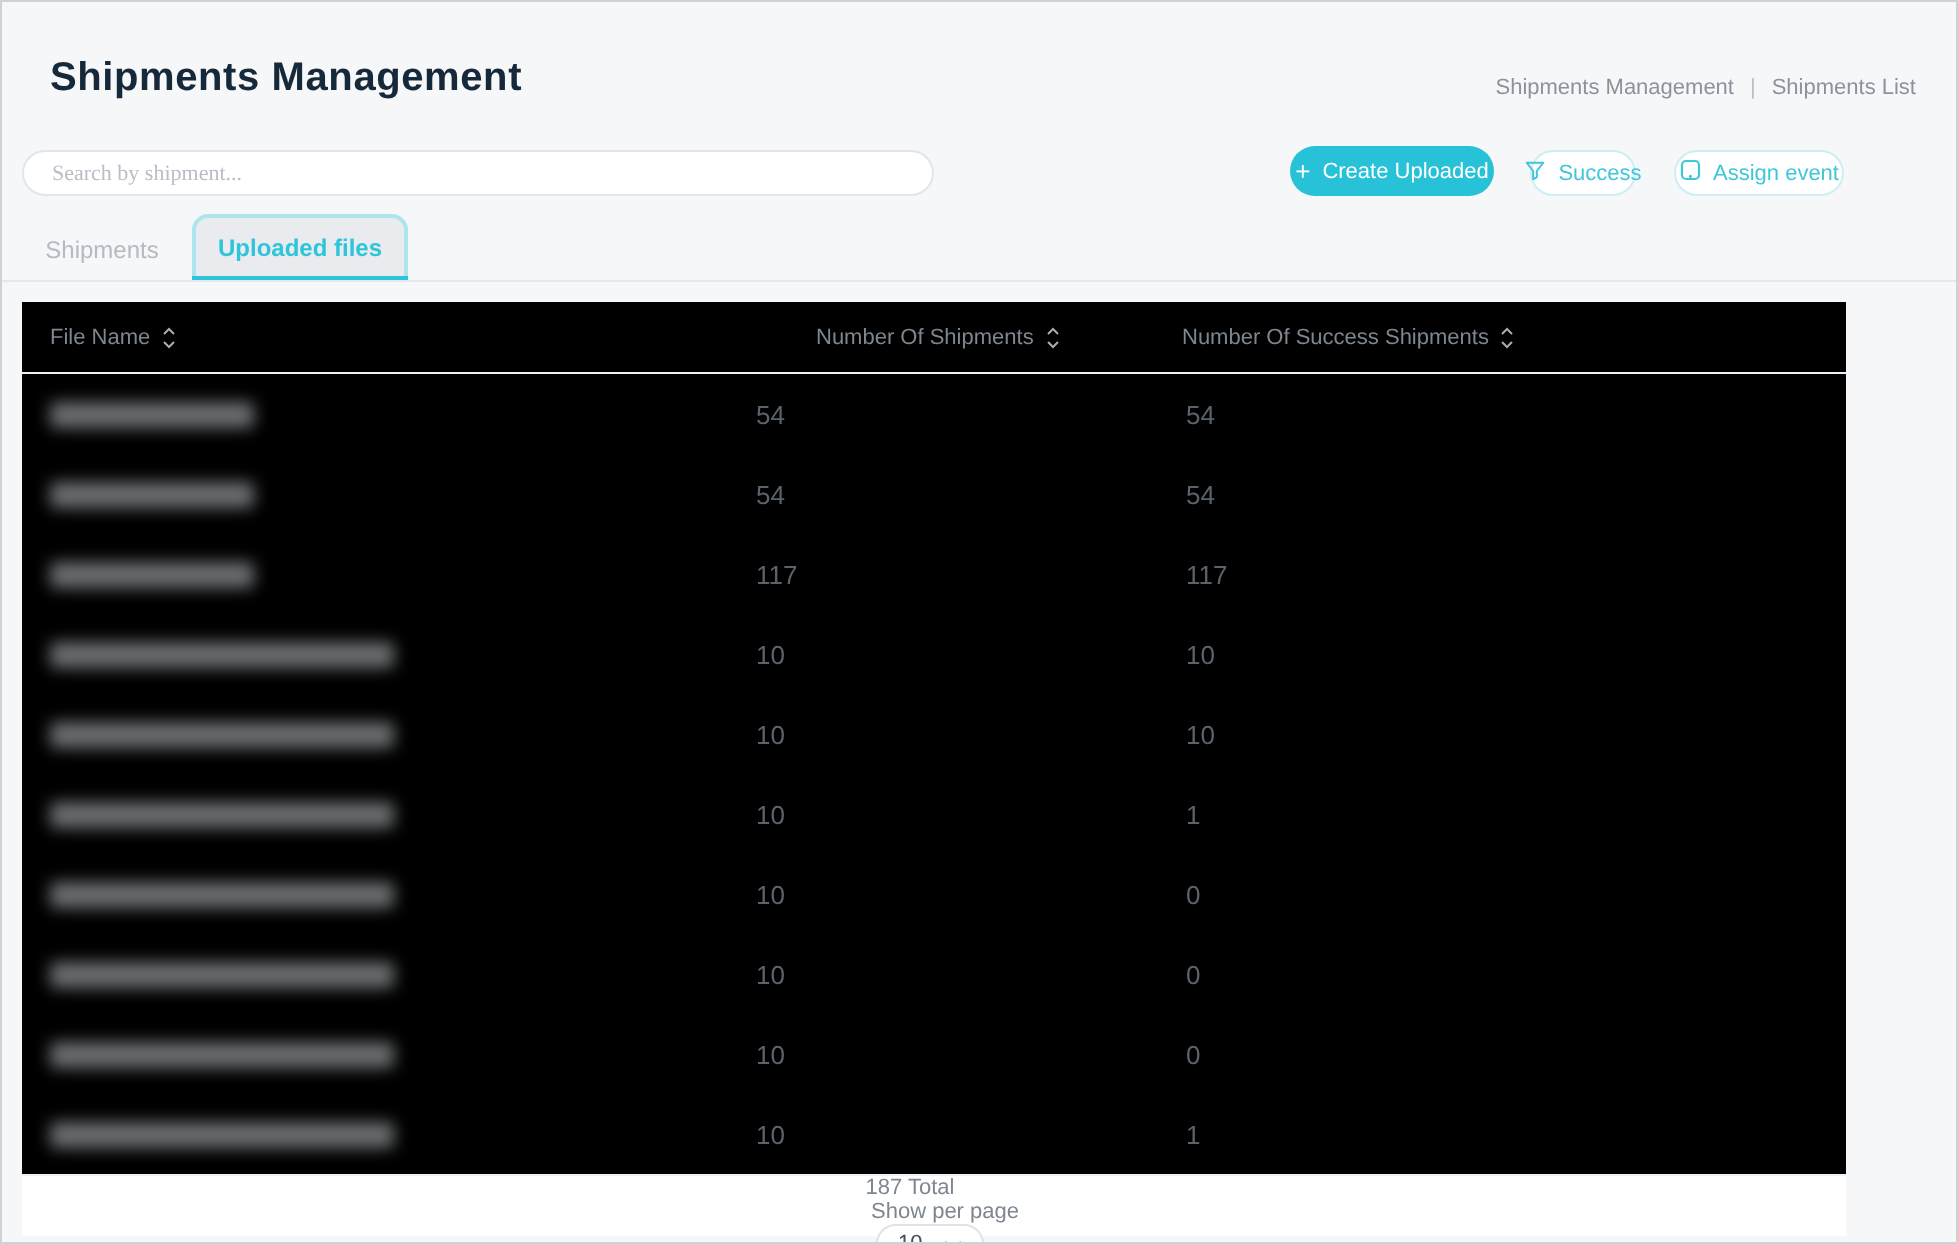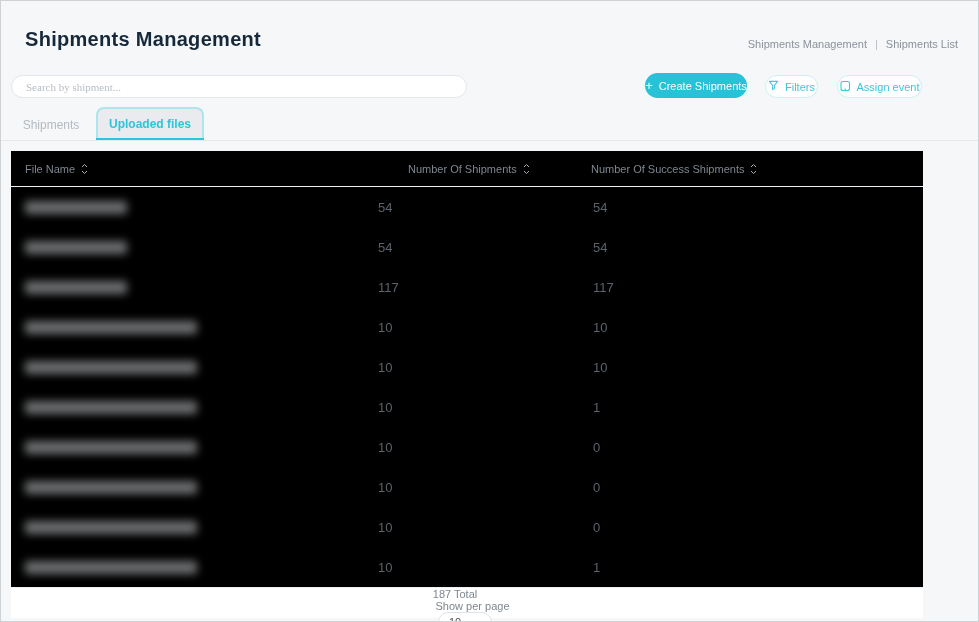--- a/index.html
+++ b/index.html
@@ -119,30 +119,30 @@
   <div class="breadcrumb">
     <span class="crumb">Shipments Management</span>
     <span class="sep">|</span>
     <span class="crumb">Shipments List</span>
   </div>
 
   <input class="search-input" type="text" placeholder="Search by shipment..." style="">
 
   <button class="btn btn-create">
     <span class="plus-glyph">+</span>
-    <span>Create Shipments</span>
+    <span>Create Uploaded</span>
   </button>
 
   <button class="btn btn-outline btn-filters">
     <span>
       <svg width="11" height="11" viewBox="0 0 12 12">
           <path d="M1.5 1.5h9L7 6v3.4l-2 1.1V6L1.5 1.5z" fill="none" stroke="#3fc6d9" stroke-width="1.1" stroke-linejoin="round"></path>
         </svg>
     </span>
-    <span>Filters</span>
+    <span>Success</span>
   </button>
 
   <button class="btn btn-outline btn-assign">
     <span>
       <svg width="11" height="12" viewBox="0 0 11 12">
           <rect x="1" y="1.5" width="8.5" height="9" rx="2" fill="none" stroke="#3fc6d9" stroke-width="1.1"></rect>
           <circle cx="5.2" cy="9.2" r="0.8" fill="#3fc6d9"></circle>
         </svg>
     </span>
     <span>Assign event</span>

